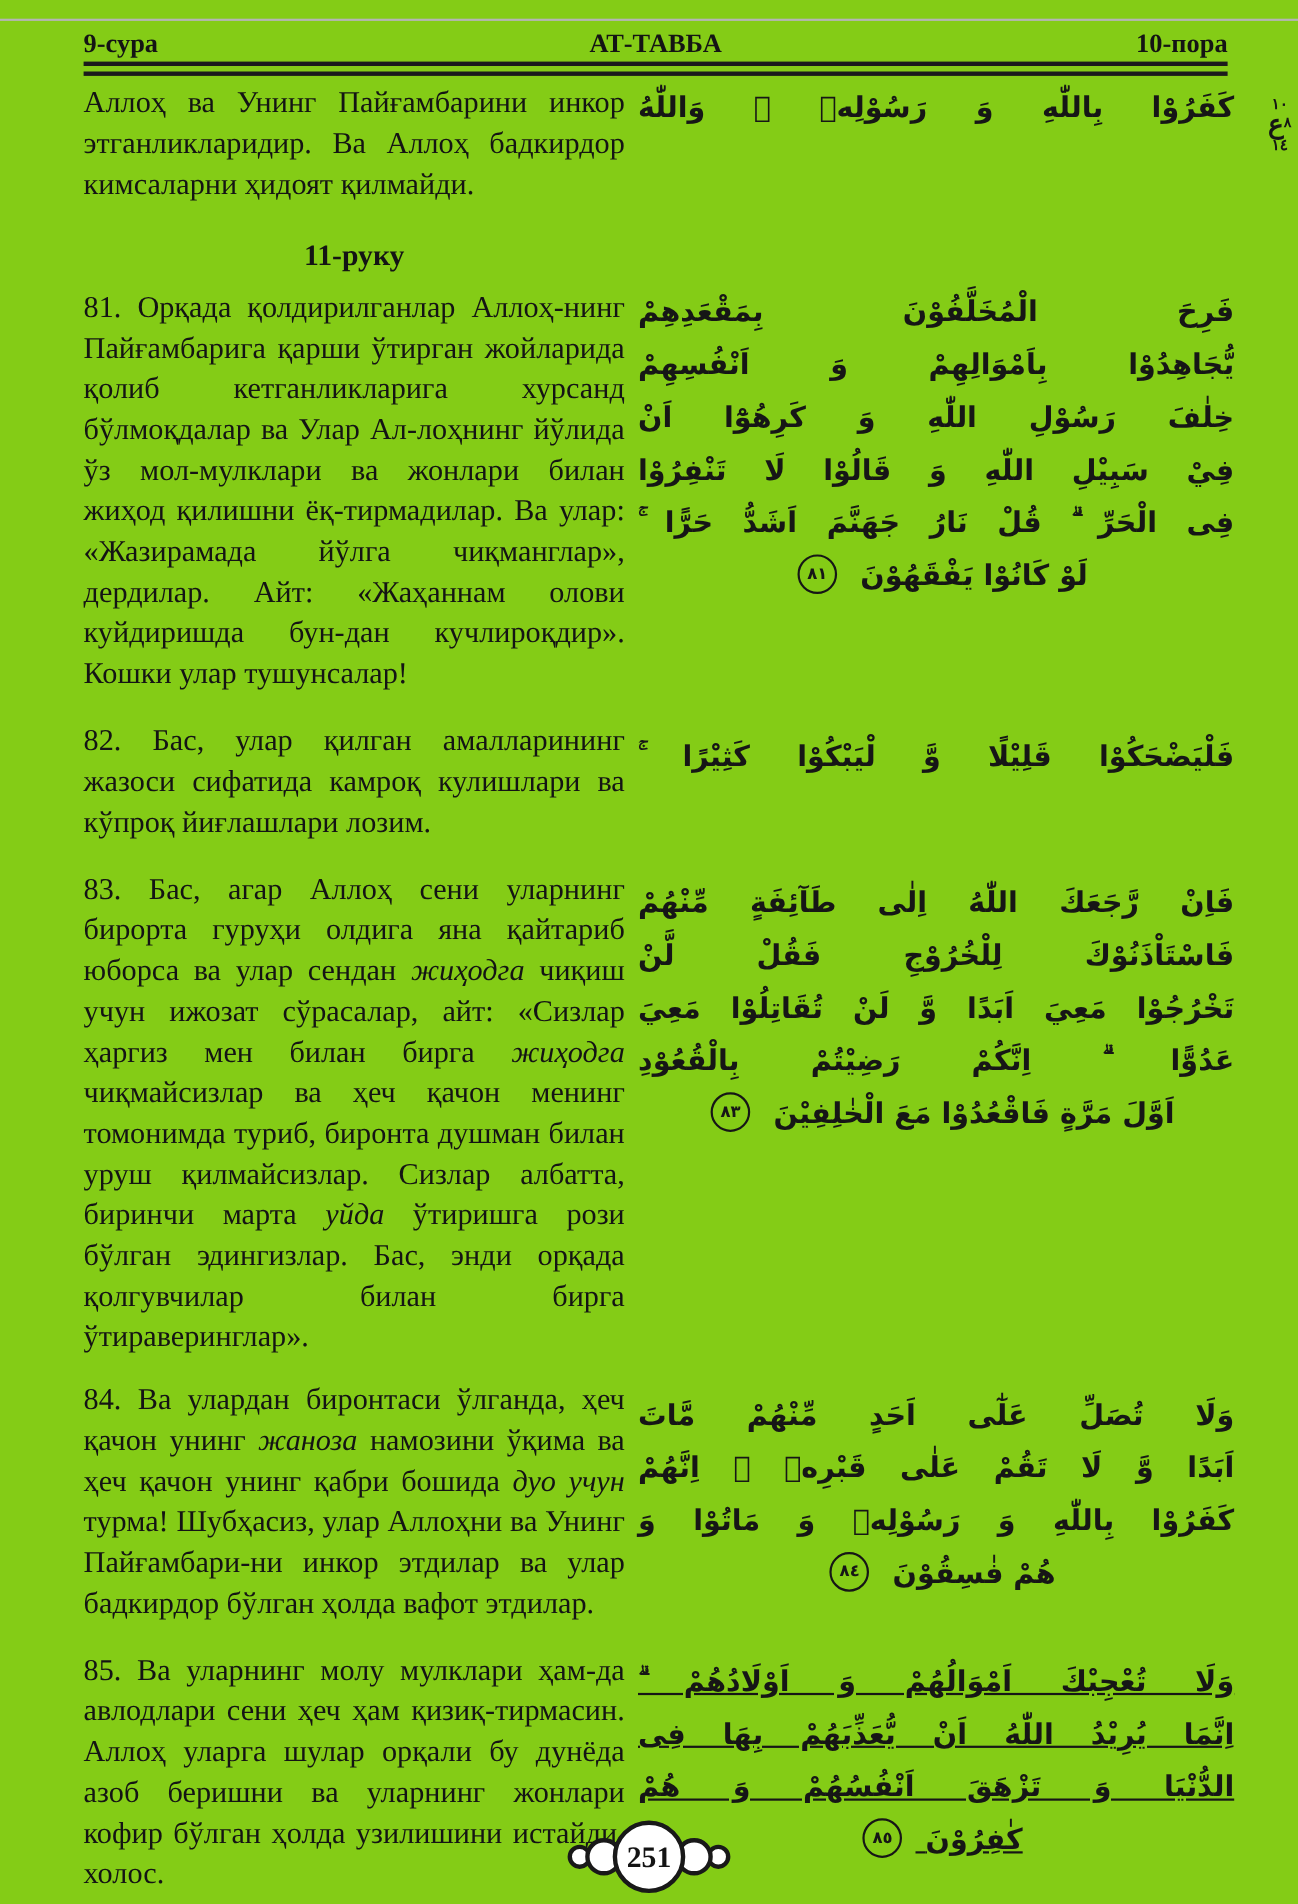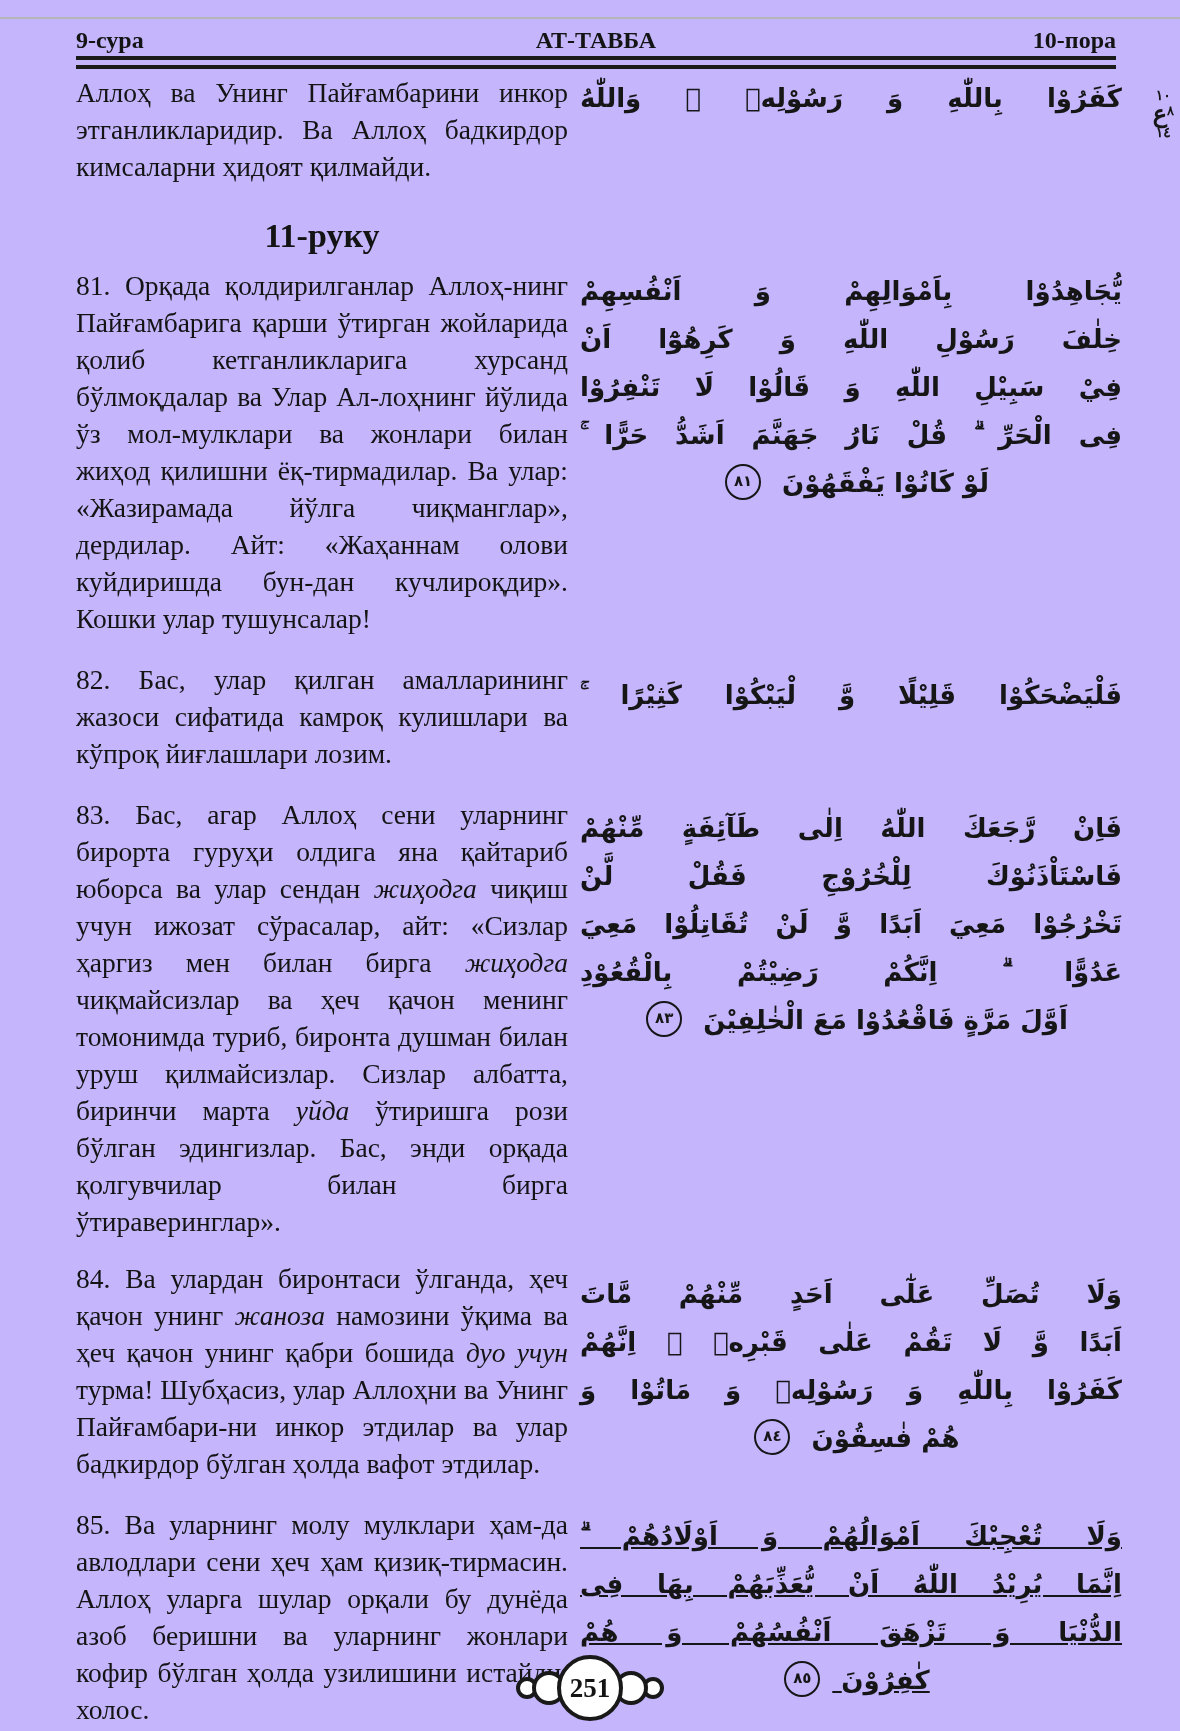--- a/index.html
+++ b/index.html
@@ -1,20 +1,20 @@
 <!DOCTYPE html>
 <html lang="uz"><head>
 <meta charset="utf-8">
 <style>
   html,body{margin:0;padding:0;background:#d9d9d9;}
   .page{
     position:relative;
     width:1180px;height:1731px;
     margin:0 auto;
-    background:#c4b5fd;
+    background:#84cc16;
     color:#141414;
     font-family:"Liberation Serif","DejaVu Serif",serif;
     overflow:hidden;
     box-sizing:border-box;
   }
   .scan-line{position:absolute;top:17px;left:0;width:100%;height:2px;background:#b5b5b5;}
 
   .header{
     position:absolute;top:27px;left:76px;right:64px;
     display:flex;justify-content:space-between;align-items:baseline;
@@ -40,21 +40,21 @@
   
   .para{
     margin:0;
     font-size:27.5px;line-height:37px;
     text-align:justify;
   }
   .para .italic{font-style:italic;}
   .section-heading{
     margin:12px 0 8px 0;
     text-align:center;
-    font-weight:bold;font-size:34px;
+    font-weight:bold;font-size:27px;
   }
 
   
   .acol{position:relative;}
   .averse{
     position:relative;
     direction:rtl;
     font-family:"DejaVu Sans",sans-serif;
     font-weight:bold;
     font-size:26px;line-height:48px;
@@ -136,20 +136,21 @@
       </div>
       <div class="acol"></div>
     </div>
 
     <div class="row" style="margin-top:4px;">
       <div class="tcol">
         <p class="para"><span>81. Орқада қолдирилганлар Аллоҳ-нинг Пайғамбарига қарши ўтирган жойларида қолиб кетганликларига хурсанд бўлмоқдалар ва Улар Ал-лоҳнинг йўлида ўз мол-мулклари ва жонлари билан жиҳод қилишни ёқ-тирмадилар. Ва улар: «Жазирамада йўлга чиқманглар», дердилар. Айт: «Жаҳаннам олови куйдиришда бун-дан кучлироқдир». Кошки улар тушунсалар!</span></p>
       </div>
       <div class="acol">
         <div class="averse">
+          <div class="aline">فَرِحَ الْمُخَلَّفُوْنَ بِمَقْعَدِهِمْ</div>
           <div class="aline">يُّجَاهِدُوْا بِاَمْوَالِهِمْ وَ اَنْفُسِهِمْ</div>
           <div class="aline">خِلٰفَ رَسُوْلِ اللّٰهِ وَ كَرِهُوْٓا اَنْ</div>
           <div class="aline">فِيْ سَبِيْلِ اللّٰهِ وَ قَالُوْا لَا تَنْفِرُوْا</div>
           <div class="aline">فِى الْحَرِّ ۗ قُلْ نَارُ جَهَنَّمَ اَشَدُّ حَرًّا ۚ</div>
           <div class="aline last">
             <span>لَوْ كَانُوْا يَفْقَهُوْنَ</span>
             <span class="vnum">٨١</span>
           </div>
         </div>
       </div>

